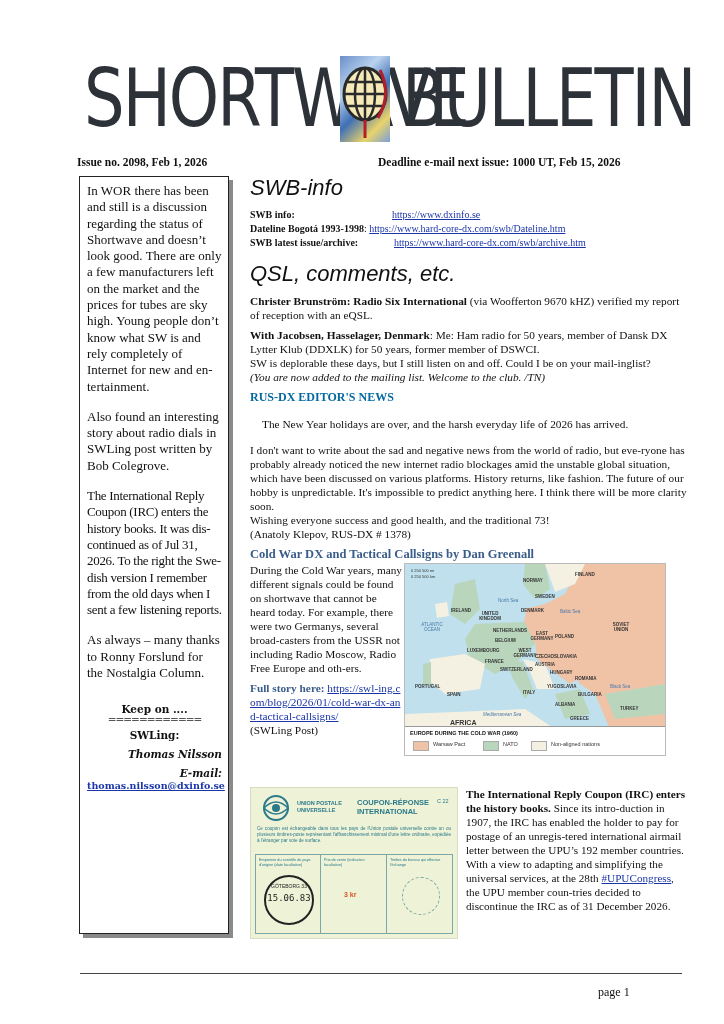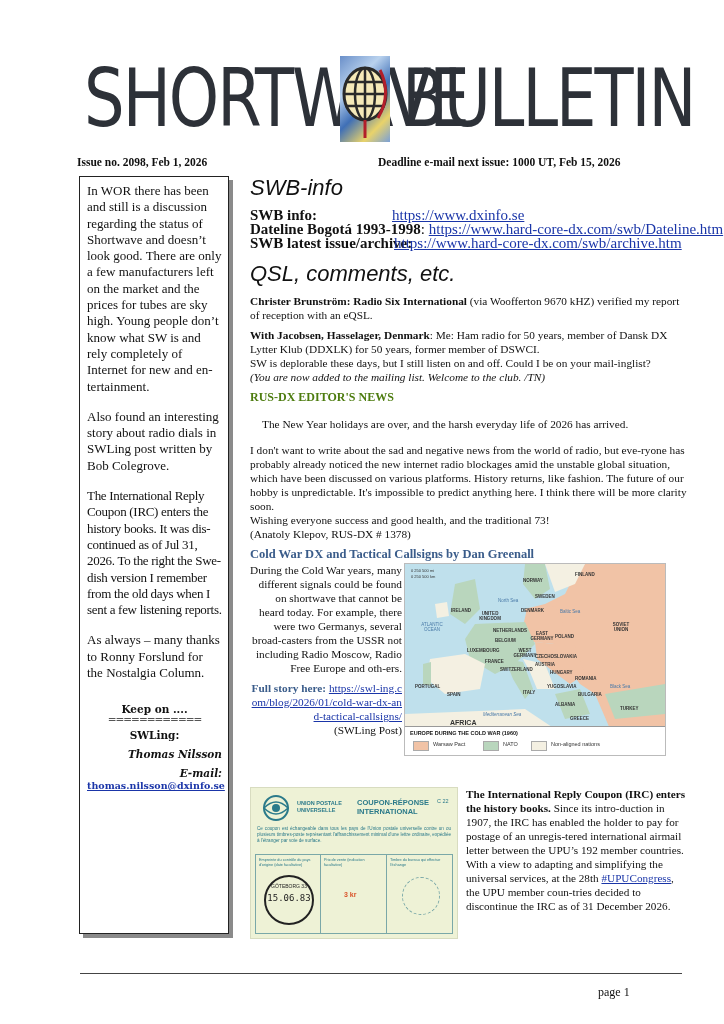--- a/index.html
+++ b/index.html
@@ -26,29 +26,29 @@
   .sidebar .p3, .sidebar .p4 { letter-spacing:-0.3px; }
   .side-foot { text-align:center; font-family:"DejaVu Serif", serif; font-weight:bold; font-size:10.5px; margin-top:22px; }
   .side-foot div { margin-bottom:7px; }
   .side-foot .rule { font-weight:normal; letter-spacing:-1px; line-height:6px; margin-top:-6px; color:#555; }
   .side-foot .ital { font-style:italic;text-align:right; }
   .side-foot .email { font-size:9.5px; margin-top:-6px; }
 
   
   .main { left:250px; top:176px; width:440px; }
   .h1 { font-family:"Liberation Sans", sans-serif; font-style:italic; font-size:22px; margin:0 0 8px 0; line-height:24px; }
-  .info-row { font-size:15px; line-height:14px; white-space:nowrap; }
+  .info-row { font-size:10px; line-height:14px; white-space:nowrap; }
   .info-row .lbl { font-weight:bold; display:inline-block; }
   .info-row .l1 { width:142px; }
   .info-row .l3 { width:144px; }
   .para { font-size:11.3px; line-height:14px; margin:0 0 6px 0; }
-  .sub-h { font-weight:bold; color:#4d7c0f; font-size:12px; margin:6px 0 1px 0; }
+  .sub-h { font-weight:bold; color:#0369a1; font-size:12px; margin:6px 0 1px 0; }
   .cw-h { font-weight:bold; color:#3a5c8a; font-size:12.5px; margin:6px 0 6px 0; }
 
-  .cw-text { left:250px; top:563px; width:152px; font-size:11.3px; line-height:14px;text-align:right; }
+  .cw-text { left:250px; top:563px; width:152px; font-size:11.3px; line-height:14px; }
   .map { left:404px; top:563px; width:260px; height:191px; border:1px solid #bbb; background:#bfe0ec; overflow:hidden; }
   .map-legend { position:absolute; left:0; bottom:0; width:100%; height:28px; background:#fff; border-top:1px solid #999; font-family:"Liberation Sans", sans-serif; }
   .map-legend .ttl { position:absolute; left:5px; top:3px; font-size:5.5px; font-weight:bold; }
   .map-legend .sw { position:absolute; top:14px; width:14px; height:8px; border:1px solid #aaa; }
   .map-legend .lt { position:absolute; top:14px; font-size:5.5px; color:#333; }
   .maplbl { position:absolute; font-family:"Liberation Sans", sans-serif; font-size:4.5px; font-weight:bold; color:#333; text-align:center; line-height:5px; }
 
   .irc-img { left:250px; top:787px; width:206px; height:150px; background:#eef2d6; border:1px solid #d8dcc0; overflow:hidden; font-family:"Liberation Sans", sans-serif; color:#2b7a8a; }
   .irc-text { left:466px; top:787px; width:220px; font-size:11.2px; line-height:14px; }
 

